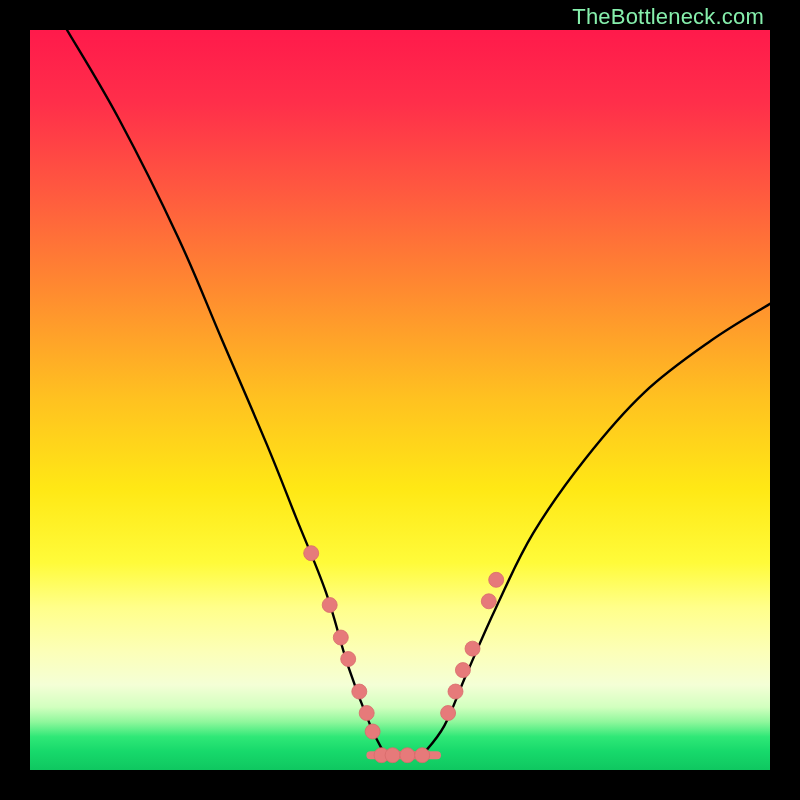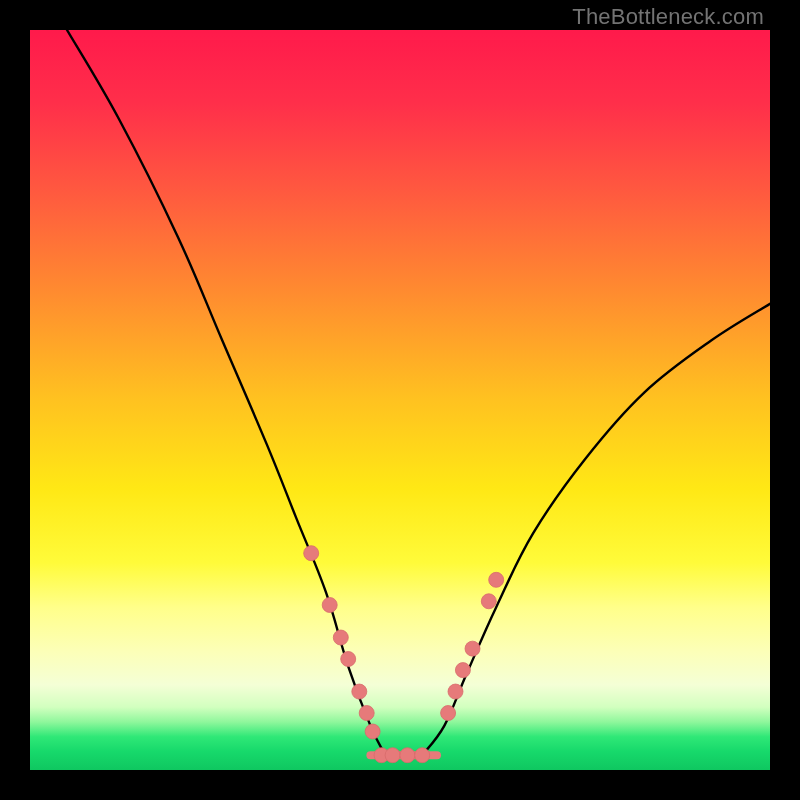--- a/index.html
+++ b/index.html
@@ -21,21 +21,21 @@
   }
   .gradient {
     position: absolute;
     left: 0; top: 0;
     width: 100%; height: 100%;
   }
   .watermark {
     position: absolute;
     top: 4px;
     right: 36px;
-    color: #737373;
+    color: #86efac;
     font-size: 22px;
     font-weight: 500;
     letter-spacing: 0.2px;
   }
   svg.overlay {
     position: absolute;
     left: 0; top: 0;
     width: 100%;
     height: 100%;
   }

